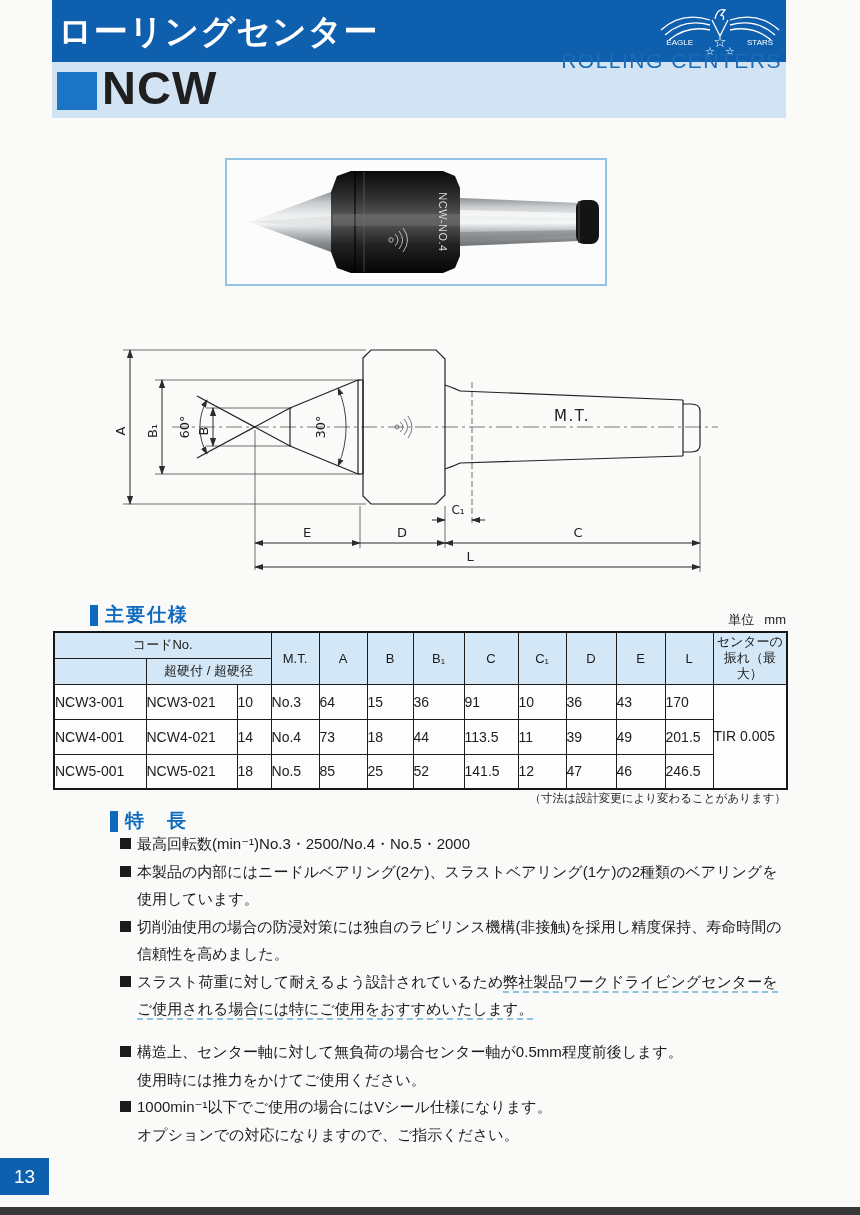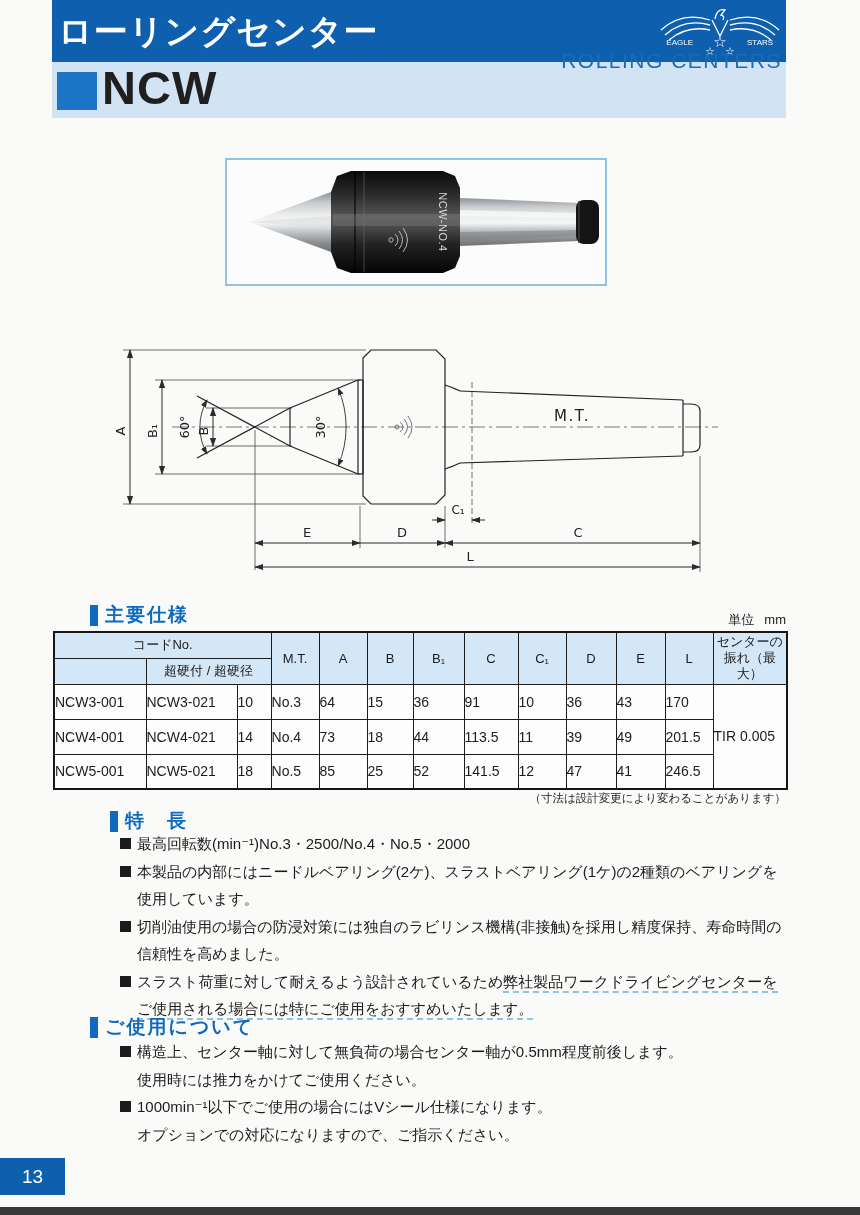--- a/index.html
+++ b/index.html
@@ -39,21 +39,21 @@
   .runout-h { font-size:12.5px; line-height:1.25; }
   .note { position:absolute; left:400px; top:791px; width:386px; text-align:right; font-size:11.5px; color:#222; }
   
   .bullets { position:absolute; left:120px; width:670px; font-size:15px; line-height:27.5px; color:#1b1b1b; }
   .bullet { position:relative; padding-left:17px; }
   .bullet .sq { position:absolute; left:0; top:8px; width:11px; height:11px; background:#1b1b1b; }
   .cont { padding-left:17px; }
   .u-dash { border-bottom:2px dashed #8fc3e2; padding-bottom:1px; }
   .u-dash:empty { border:none; }
   
-  .page-num { position:absolute; left:0; top:1158px; width:65px; height:37px; background:#0e5fae;
+  .page-num { position:absolute; left:0; top:1158px; width:49px; height:37px; background:#0e5fae;
               color:#fff; font-size:19px; display:flex; align-items:center; justify-content:center; }
   .bottom-strip { position:absolute; left:0; top:1207px; width:860px; height:8px; background:#383838; }
 </style>
 </head>
 <body>
 
 <div class="page">
 
   <div class="band-dark"></div>
   <div class="title-jp">ローリングセンター</div>
@@ -282,21 +282,21 @@
         <td>NCW5-001</td>
         <td>NCW5-021</td>
         <td>18</td>
         <td>No.5</td>
         <td>85</td>
         <td>25</td>
         <td>52</td>
         <td>141.5</td>
         <td>12</td>
         <td>47</td>
-        <td>41</td>
+        <td>46</td>
         <td>246.5</td>
       </tr>
     </tbody>
   </table>
   <div class="note">（寸法は設計変更により変わることがあります）</div>
 
   <div class="section-title" style="left:50px; top:808px;padding-left:20px;">
     <span class="bar"></span>
     <span>特　長</span>
   </div>
@@ -308,24 +308,20 @@
       <span class="sq"></span><span>本製品の内部にはニードルベアリング(2ケ)、スラストベアリング(1ケ)の2種類のベアリングを使用しています。</span><span class="u-dash"></span>
     </div>
     <div class="bullet">
       <span class="sq"></span><span>切削油使用の場合の防浸対策には独自のラビリンス機構(非接触)を採用し精度保持、寿命時間の信頼性を高めました。</span><span class="u-dash"></span>
     </div>
     <div class="bullet">
       <span class="sq"></span><span>スラスト荷重に対して耐えるよう設計されているため</span><span class="u-dash">弊社製品ワークドライビングセンターをご使用される場合には特にご使用をおすすめいたします。</span>
     </div>
   </div>
 
-  <div class="section-title" style="left:50px; top:1014px;">
-    <span class="bar"></span>
-    <span>ご使用について</span>
-  </div>
   <div class="bullets" style="top:1038px;">
     <div class="bullet">
       <span class="sq"></span><span>構造上、センター軸に対して無負荷の場合センター軸が0.5mm程度前後します。</span>
     </div>
     <div class="cont">使用時には推力をかけてご使用ください。</div>
     <div class="bullet">
       <span class="sq"></span><span>1000min⁻¹以下でご使用の場合にはVシール仕様になります。</span>
     </div>
     <div class="cont">オプションでの対応になりますので、ご指示ください。</div>
   </div>

